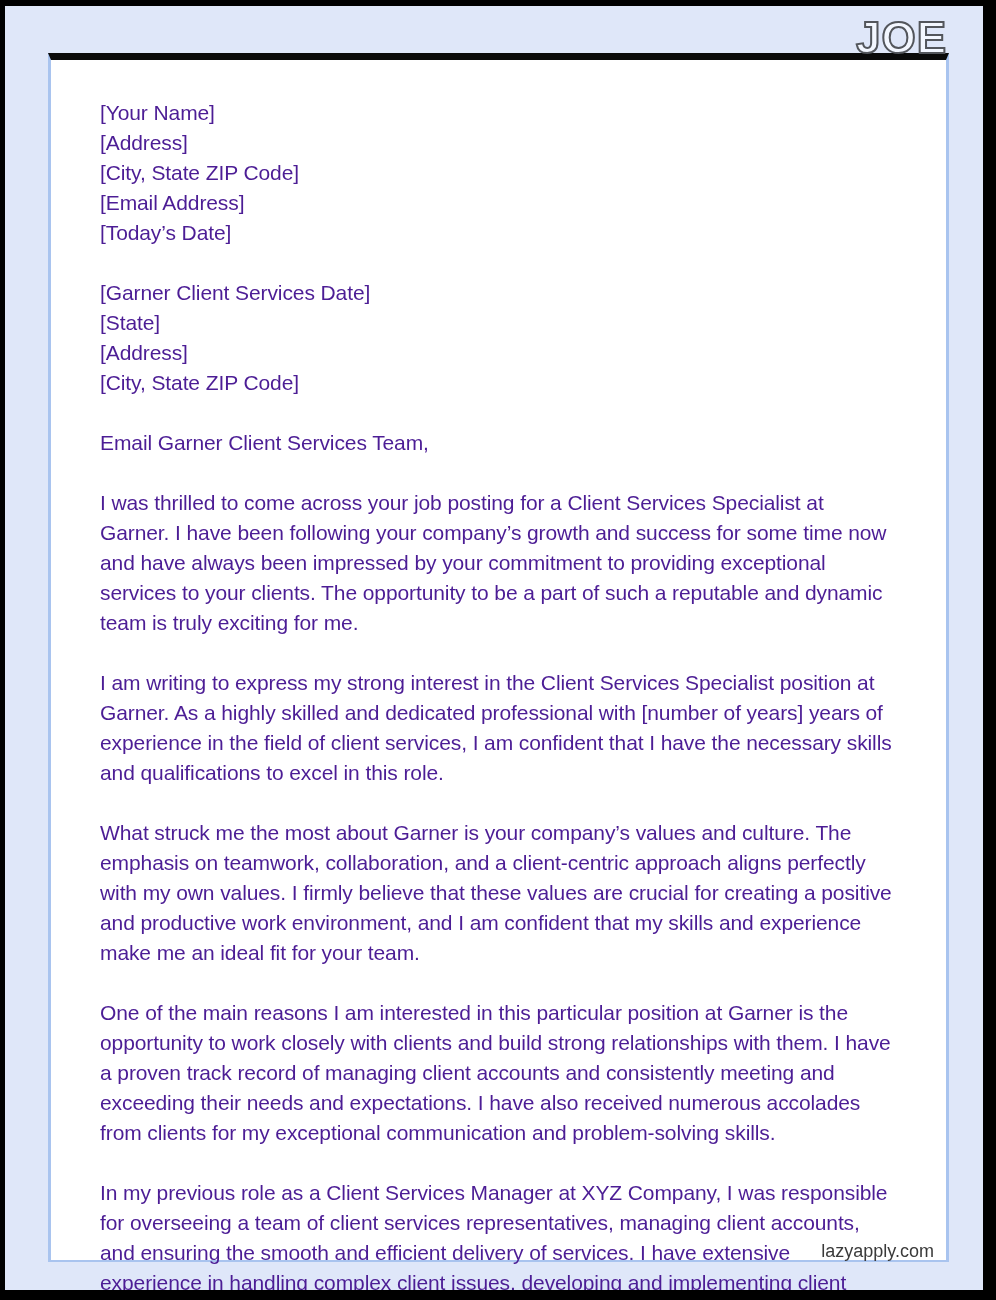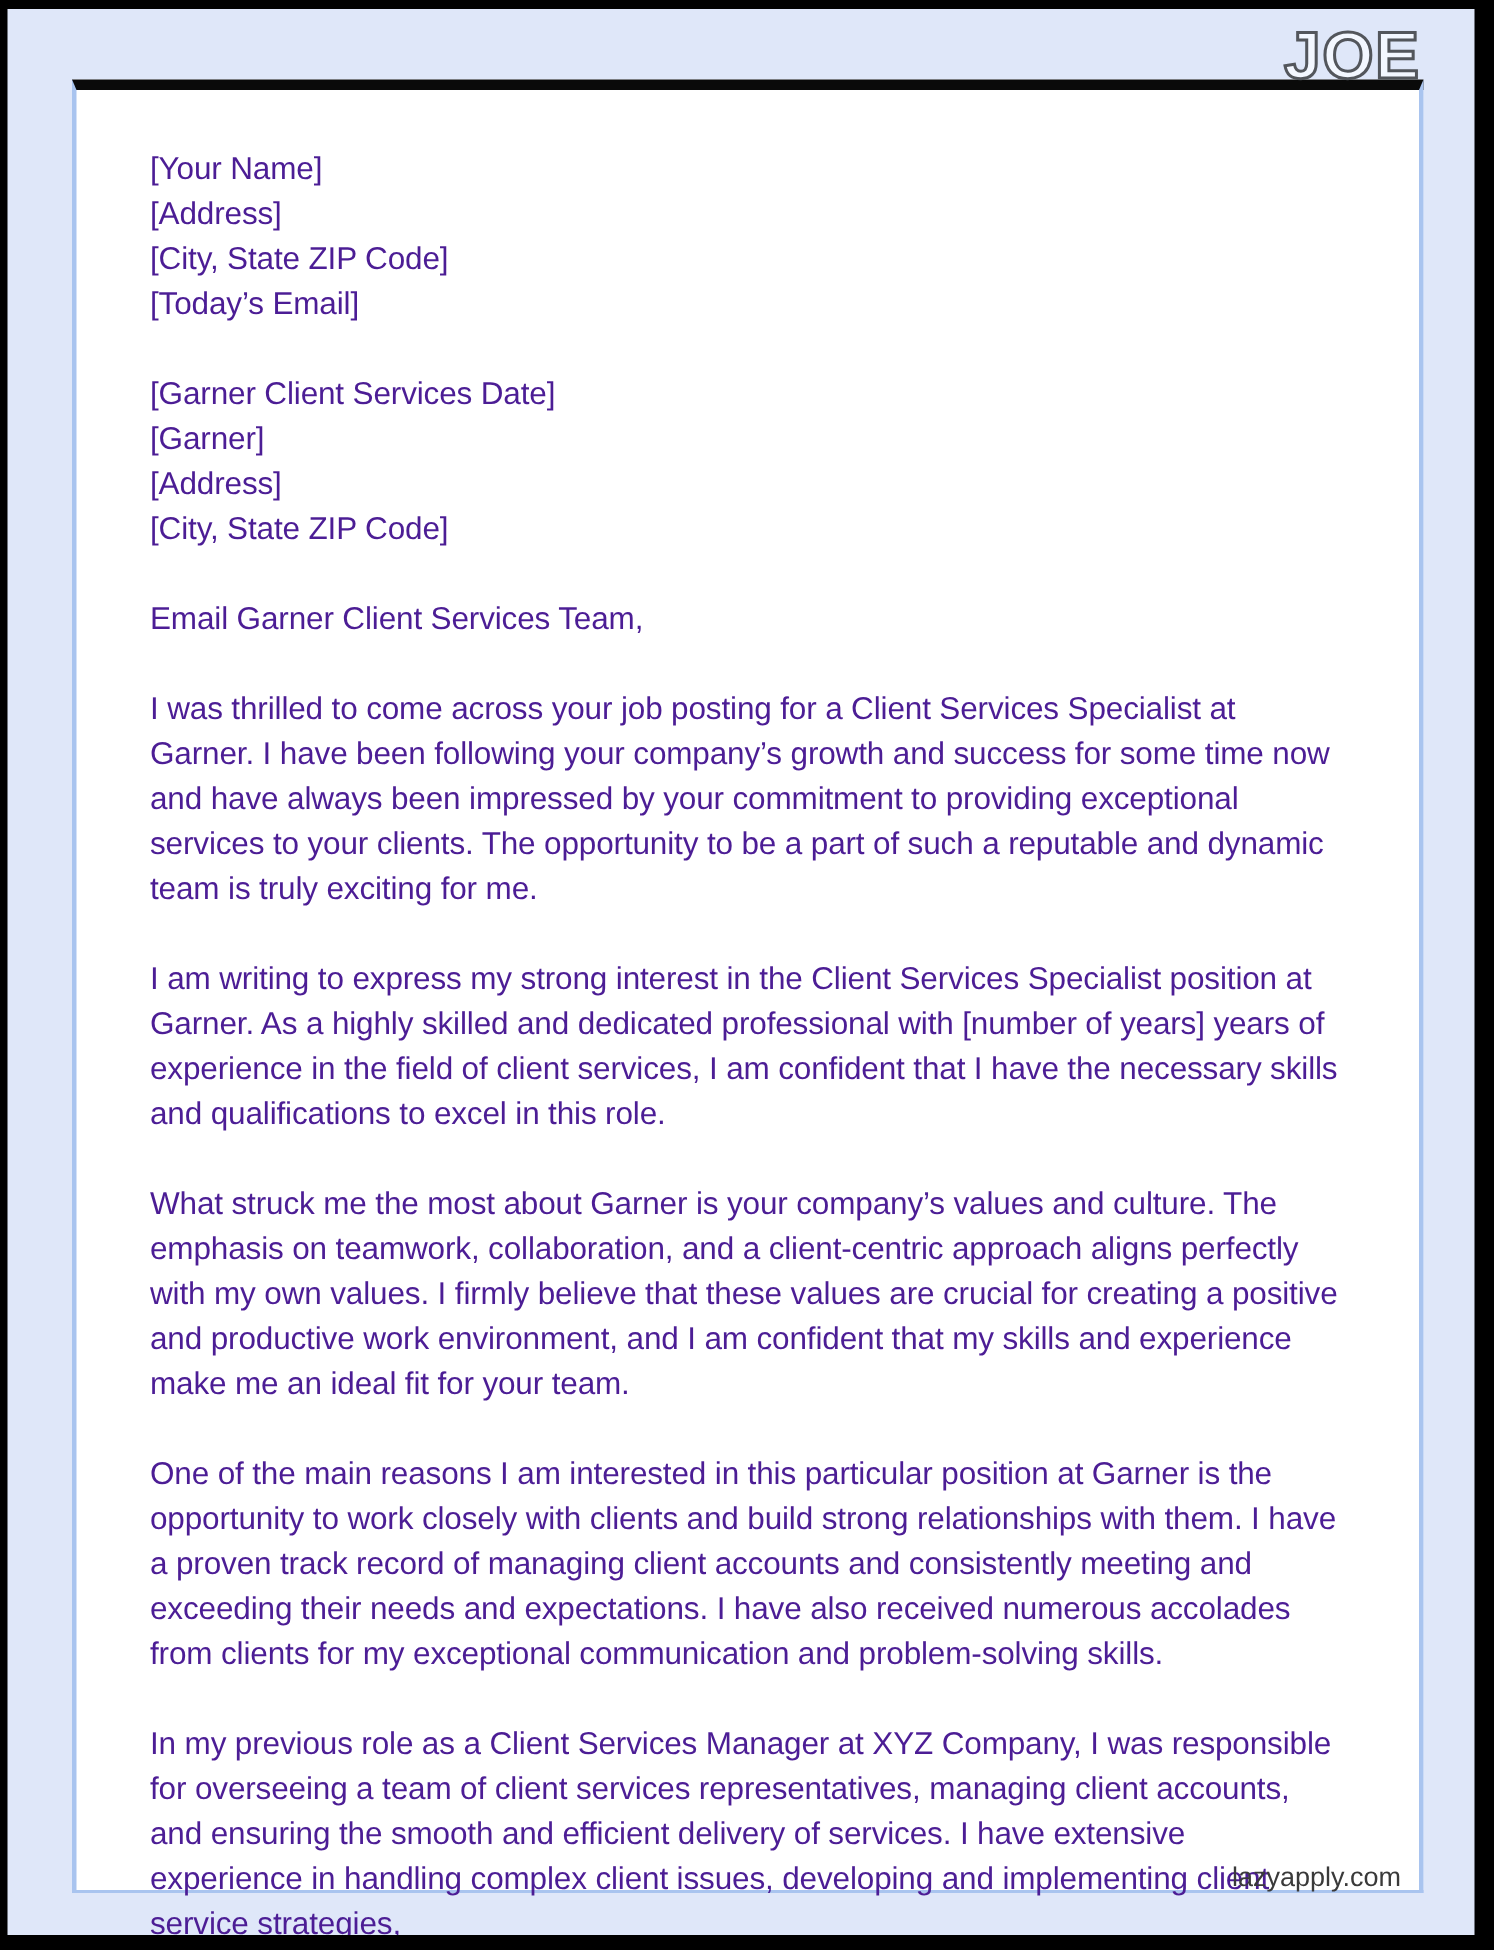--- a/index.html
+++ b/index.html
@@ -83,26 +83,27 @@
 
 <div class="logo">JOE</div>
 
 <div class="doc">
   <div class="letter">
 
     <div class="block">
       <div class="line">[Your Name]</div>
       <div class="line">[Address]</div>
       <div class="line">[City, State ZIP Code]</div>
-      <div class="line">[Today’s Email]</div>
+      <div class="line">[Email Address]</div>
+      <div class="line">[Today’s Date]</div>
     </div>
 
     <div class="block">
       <div class="line">[Garner Client Services Date]</div>
-      <div class="line">[Garner]</div>
+      <div class="line">[State]</div>
       <div class="line">[Address]</div>
       <div class="line">[City, State ZIP Code]</div>
     </div>
 
     <div class="block">Email Garner Client Services Team,</div>
 
     <p class="para">I was thrilled to come across your job posting for a Client Services Specialist at Garner. I have been following your company’s growth and success for some time now and have always been impressed by your commitment to providing exceptional services to your clients. The opportunity to be a part of such a reputable and dynamic team is truly exciting for me.</p>
     <p class="para">I am writing to express my strong interest in the Client Services Specialist position at Garner. As a highly skilled and dedicated professional with [number of years] years of experience in the field of client services, I am confident that I have the necessary skills and qualifications to excel in this role.</p>
     <p class="para">What struck me the most about Garner is your company’s values and culture. The emphasis on teamwork, collaboration, and a client-centric approach aligns perfectly with my own values. I firmly believe that these values are crucial for creating a positive and productive work environment, and I am confident that my skills and experience make me an ideal fit for your team.</p>
     <p class="para">One of the main reasons I am interested in this particular position at Garner is the opportunity to work closely with clients and build strong relationships with them. I have a proven track record of managing client accounts and consistently meeting and exceeding their needs and expectations. I have also received numerous accolades from clients for my exceptional communication and problem-solving skills.</p>

